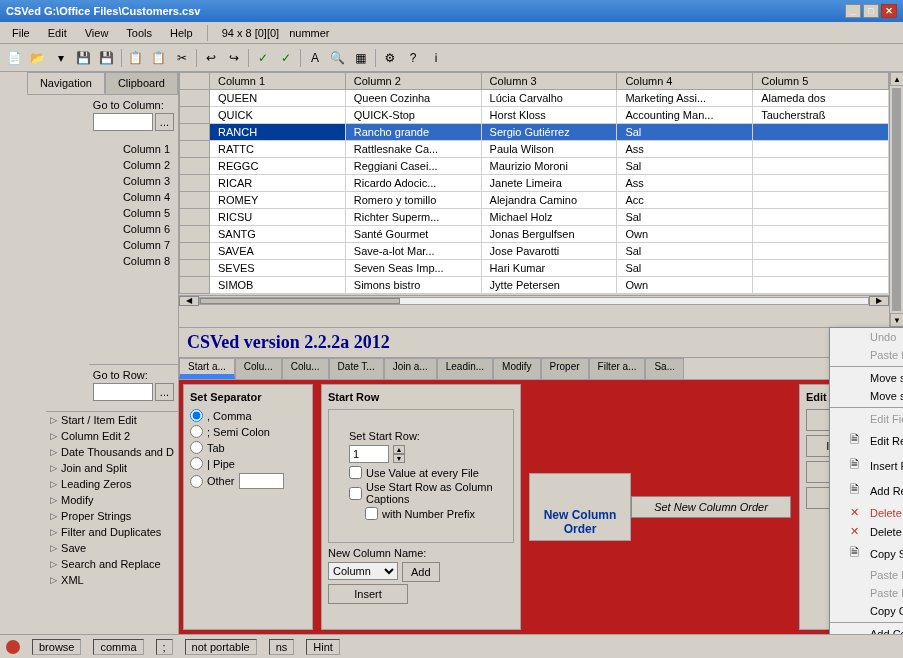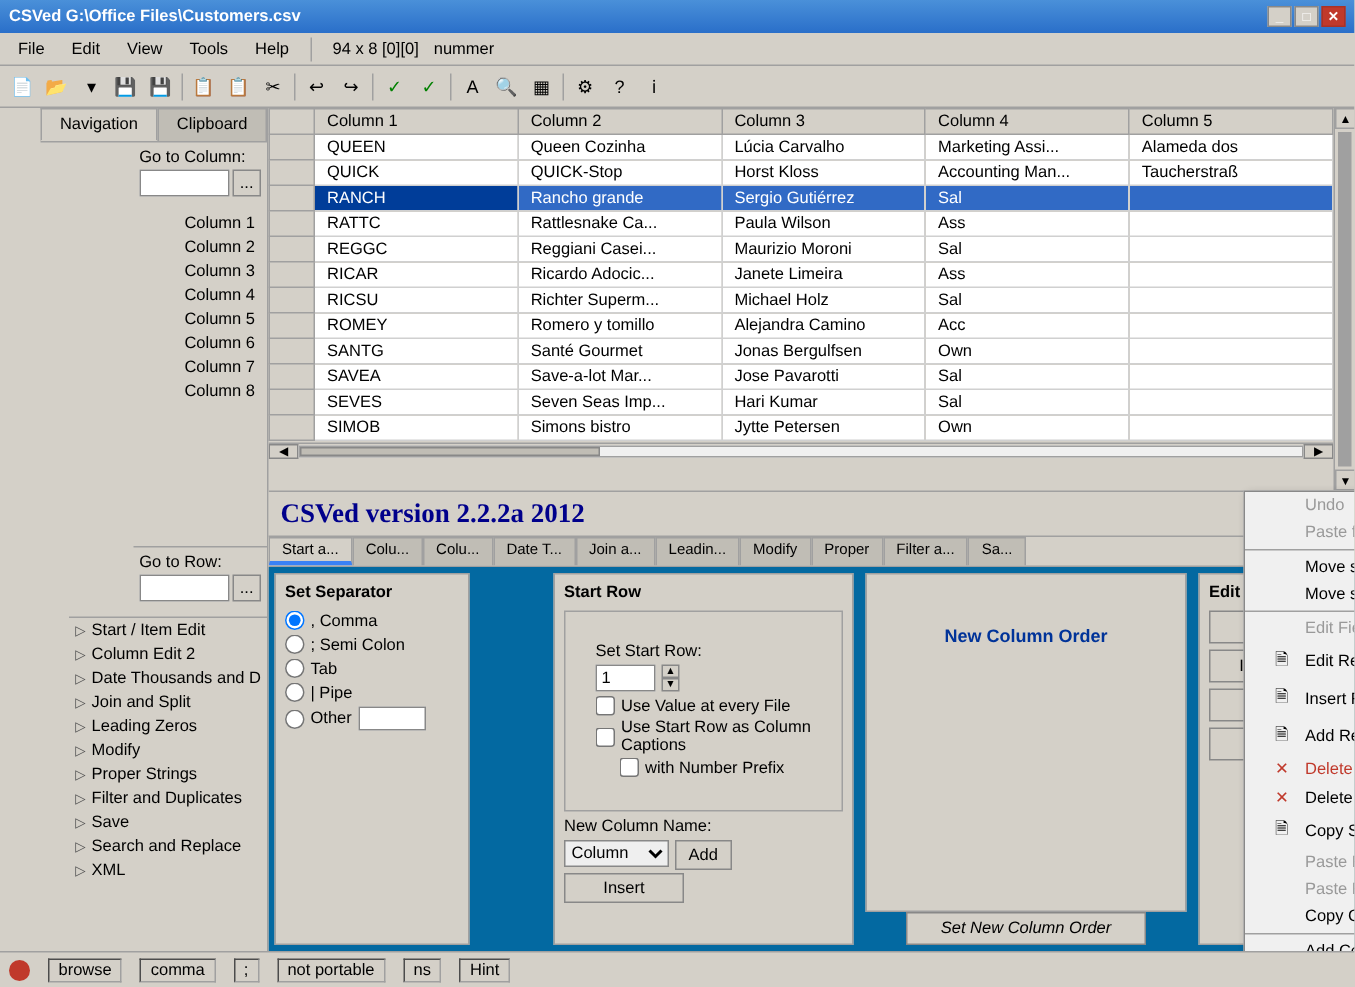--- a/index.html
+++ b/index.html
@@ -60,35 +60,35 @@
     .data-table td { border: 1px solid #d0d0d0; padding: 2px 8px; font-size: 11px; white-space: nowrap; overflow: hidden; max-width: 150px; text-overflow: ellipsis; background: white; }
     .data-table tr.selected td { background: #316ac5; color: white; }
     .data-table tr.selected td.col1 { background: #003d99; }
     .row-num { background: #d4d0c8 !important; color: black !important; border: 1px solid #a0a0a0 !important; font-weight: normal; min-width: 30px !important; width: 30px; }
     .grid-scroll { height: 12px; background: #d4d0c8; display: flex; align-items: center; }
 
     
     .bottom-tabs { flex: 1; display: flex; flex-direction: column; border-top: 1px solid #a0a0a0; }
     .bottom-tab-bar { display: flex; background: #d4d0c8; border-bottom: 1px solid #a0a0a0; overflow: hidden; }
     .bottom-tab { padding: 2px 8px; font-size: 10px; border: 1px solid #a0a0a0; border-bottom: none; background: #c0bdb5; cursor: pointer; white-space: nowrap; }
-    .bottom-tab.active { background: #d4d0c8; border-bottom: 3px solid #3b82f6; }
-
-    
-    .bottom-content { flex: 1; background: #0369a1; display: flex; padding: 4px; gap: 8px; overflow: hidden; }
+    .bottom-tab.active { background: #d4d0c8; border-bottom: 5px solid #3b82f6; }
+
+    
+    .bottom-content { flex: 1; background: #b91c1c; display: flex; padding: 4px; gap: 8px; overflow: hidden; }
     
     .section-box { border: 1px solid #a0a0a0; background: #d4d0c8; padding: 6px; }
     .section-title { font-size: 11px; font-weight: bold; margin-bottom: 6px; }
     
     .separator-section { width: 130px; }
     .radio-group { display: flex; flex-direction: column; gap: 3px; }
     .radio-row { display: flex; align-items: center; gap: 4px; font-size: 11px; }
     .radio-row input[type=radio] { margin: 0; }
     .radio-other { width: 45px; height: 16px; border: 1px solid #888; font-size: 11px; }
 
-    .start-row-section { width: 200px; margin-left: 48px; }
+    .start-row-section { width: 200px; }
     .start-row-inner { border: 1px solid #a0a0a0; padding: 20px; margin-bottom: 4px; }
     .start-row-label { font-size: 11px; margin-bottom: 3px; }
     .start-row-input-row { display: flex; align-items: center; gap: 4px; margin-bottom: 3px; }
     .start-row-input { width: 40px; height: 18px; border: 1px solid #888; font-size: 11px; padding: 1px 3px; }
     .spin-btns { display: flex; flex-direction: column; }
     .spin-btn { width: 12px; height: 9px; border: 1px solid #888; background: #d4d0c8; font-size: 7px; cursor: pointer; display: flex; align-items: center; justify-content: center; line-height: 1; }
     .checkbox-row { display: flex; align-items: center; gap: 4px; font-size: 11px; margin-bottom: 2px; }
     .checkbox-row input { margin: 0; }
     .indent { margin-left: 16px; }
     .small-btn { height: 20px; padding: 0 8px; border: 1px solid #888; background: #d4d0c8; font-size: 11px; cursor: pointer; }
@@ -310,32 +310,32 @@
               <tr>
                 <td class="row-num"></td>
                 <td style="max-width: 150px; overflow: hidden; text-overflow: ellipsis; white-space: nowrap;">RICAR</td>
                 <td style="max-width: 150px; overflow: hidden; text-overflow: ellipsis; white-space: nowrap;">Ricardo Adocic...</td>
                 <td style="max-width: 150px; overflow: hidden; text-overflow: ellipsis; white-space: nowrap;">Janete Limeira</td>
                 <td style="max-width: 150px; overflow: hidden; text-overflow: ellipsis; white-space: nowrap;">Ass</td>
                 <td style="max-width: 150px; overflow: hidden; text-overflow: ellipsis; white-space: nowrap;"></td>
               </tr>
               <tr>
                 <td class="row-num"></td>
+                <td style="max-width: 150px; overflow: hidden; text-overflow: ellipsis; white-space: nowrap;">ROMEY</td>
+                <td style="max-width: 150px; overflow: hidden; text-overflow: ellipsis; white-space: nowrap;">Romero y tomillo</td>
+                <td style="max-width: 150px; overflow: hidden; text-overflow: ellipsis; white-space: nowrap;">Alejandra Camino</td>
+                <td style="max-width: 150px; overflow: hidden; text-overflow: ellipsis; white-space: nowrap;">Acc</td>
+                <td style="max-width: 150px; overflow: hidden; text-overflow: ellipsis; white-space: nowrap;"></td>
+              </tr>
+              <tr>
+                <td class="row-num"></td>
                 <td style="max-width: 150px; overflow: hidden; text-overflow: ellipsis; white-space: nowrap;">RICSU</td>
                 <td style="max-width: 150px; overflow: hidden; text-overflow: ellipsis; white-space: nowrap;">Richter Superm...</td>
                 <td style="max-width: 150px; overflow: hidden; text-overflow: ellipsis; white-space: nowrap;">Michael Holz</td>
                 <td style="max-width: 150px; overflow: hidden; text-overflow: ellipsis; white-space: nowrap;">Sal</td>
-                <td style="max-width: 150px; overflow: hidden; text-overflow: ellipsis; white-space: nowrap;"></td>
-              </tr>
-              <tr>
-                <td class="row-num"></td>
-                <td style="max-width: 150px; overflow: hidden; text-overflow: ellipsis; white-space: nowrap;">ROMEY</td>
-                <td style="max-width: 150px; overflow: hidden; text-overflow: ellipsis; white-space: nowrap;">Romero y tomillo</td>
-                <td style="max-width: 150px; overflow: hidden; text-overflow: ellipsis; white-space: nowrap;">Alejandra Camino</td>
-                <td style="max-width: 150px; overflow: hidden; text-overflow: ellipsis; white-space: nowrap;">Acc</td>
                 <td style="max-width: 150px; overflow: hidden; text-overflow: ellipsis; white-space: nowrap;"></td>
               </tr>
               <tr>
                 <td class="row-num"></td>
                 <td style="max-width: 150px; overflow: hidden; text-overflow: ellipsis; white-space: nowrap;">SANTG</td>
                 <td style="max-width: 150px; overflow: hidden; text-overflow: ellipsis; white-space: nowrap;">Santé Gourmet</td>
                 <td style="max-width: 150px; overflow: hidden; text-overflow: ellipsis; white-space: nowrap;">Jonas Bergulfsen</td>
                 <td style="max-width: 150px; overflow: hidden; text-overflow: ellipsis; white-space: nowrap;">Own</td>
                 <td style="max-width: 150px; overflow: hidden; text-overflow: ellipsis; white-space: nowrap;"></td>
               </tr>
@@ -461,21 +461,21 @@
                 <option>Column</option>
               </select>
               <button class="small-btn">Add</button>
             </div>
             <div style="margin-top:2px;">
               <button class="small-btn" style="width:80px;">Insert</button>
             </div>
           </div>
         </div>
 
-        <div style="display:flex; flex-direction:column; align-items:center; justify-content:flex-end; flex:1;">
+        <div style="display:flex; flex-direction:row; align-items:center; justify-content:flex-end; flex:1;">
           <div style="border:1px solid #a0a0a0; padding:4px; width:100%; flex:1; background:#d4d0c8;">
             <div style="text-align:center; font-size:12px; font-weight:bold; color:#003399; padding-top:30px;">New Column Order</div>
           </div>
           <button class="set-order-btn" style="margin-top:0;font-style:italic;">Set New Column Order</button>
         </div>
 
         <div class="section-box edit-item-section">
           <div class="section-title">Edit Item</div>
           <button class="edit-item-btn">Edit ...</button>
           <button class="edit-item-btn">Insert ...</button>

